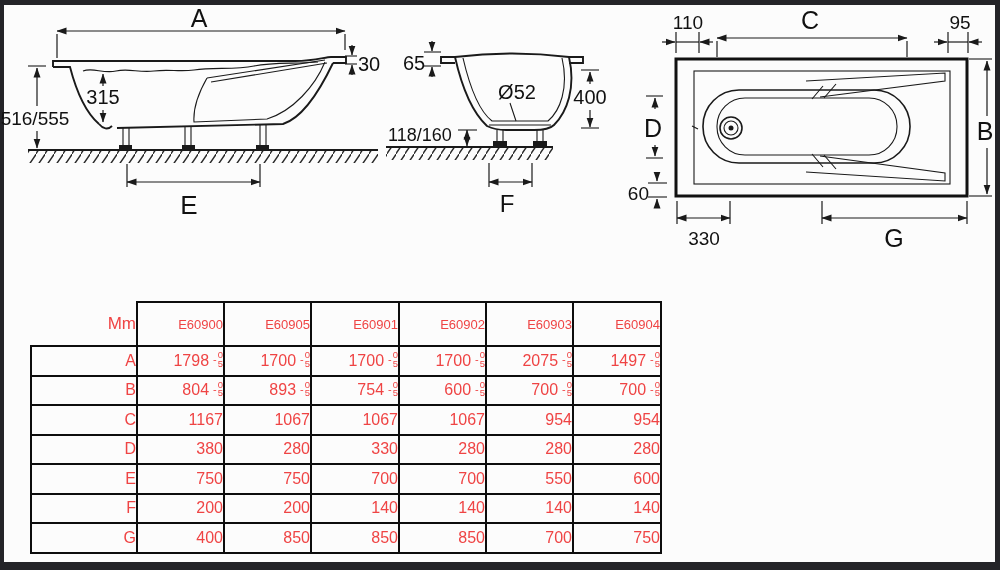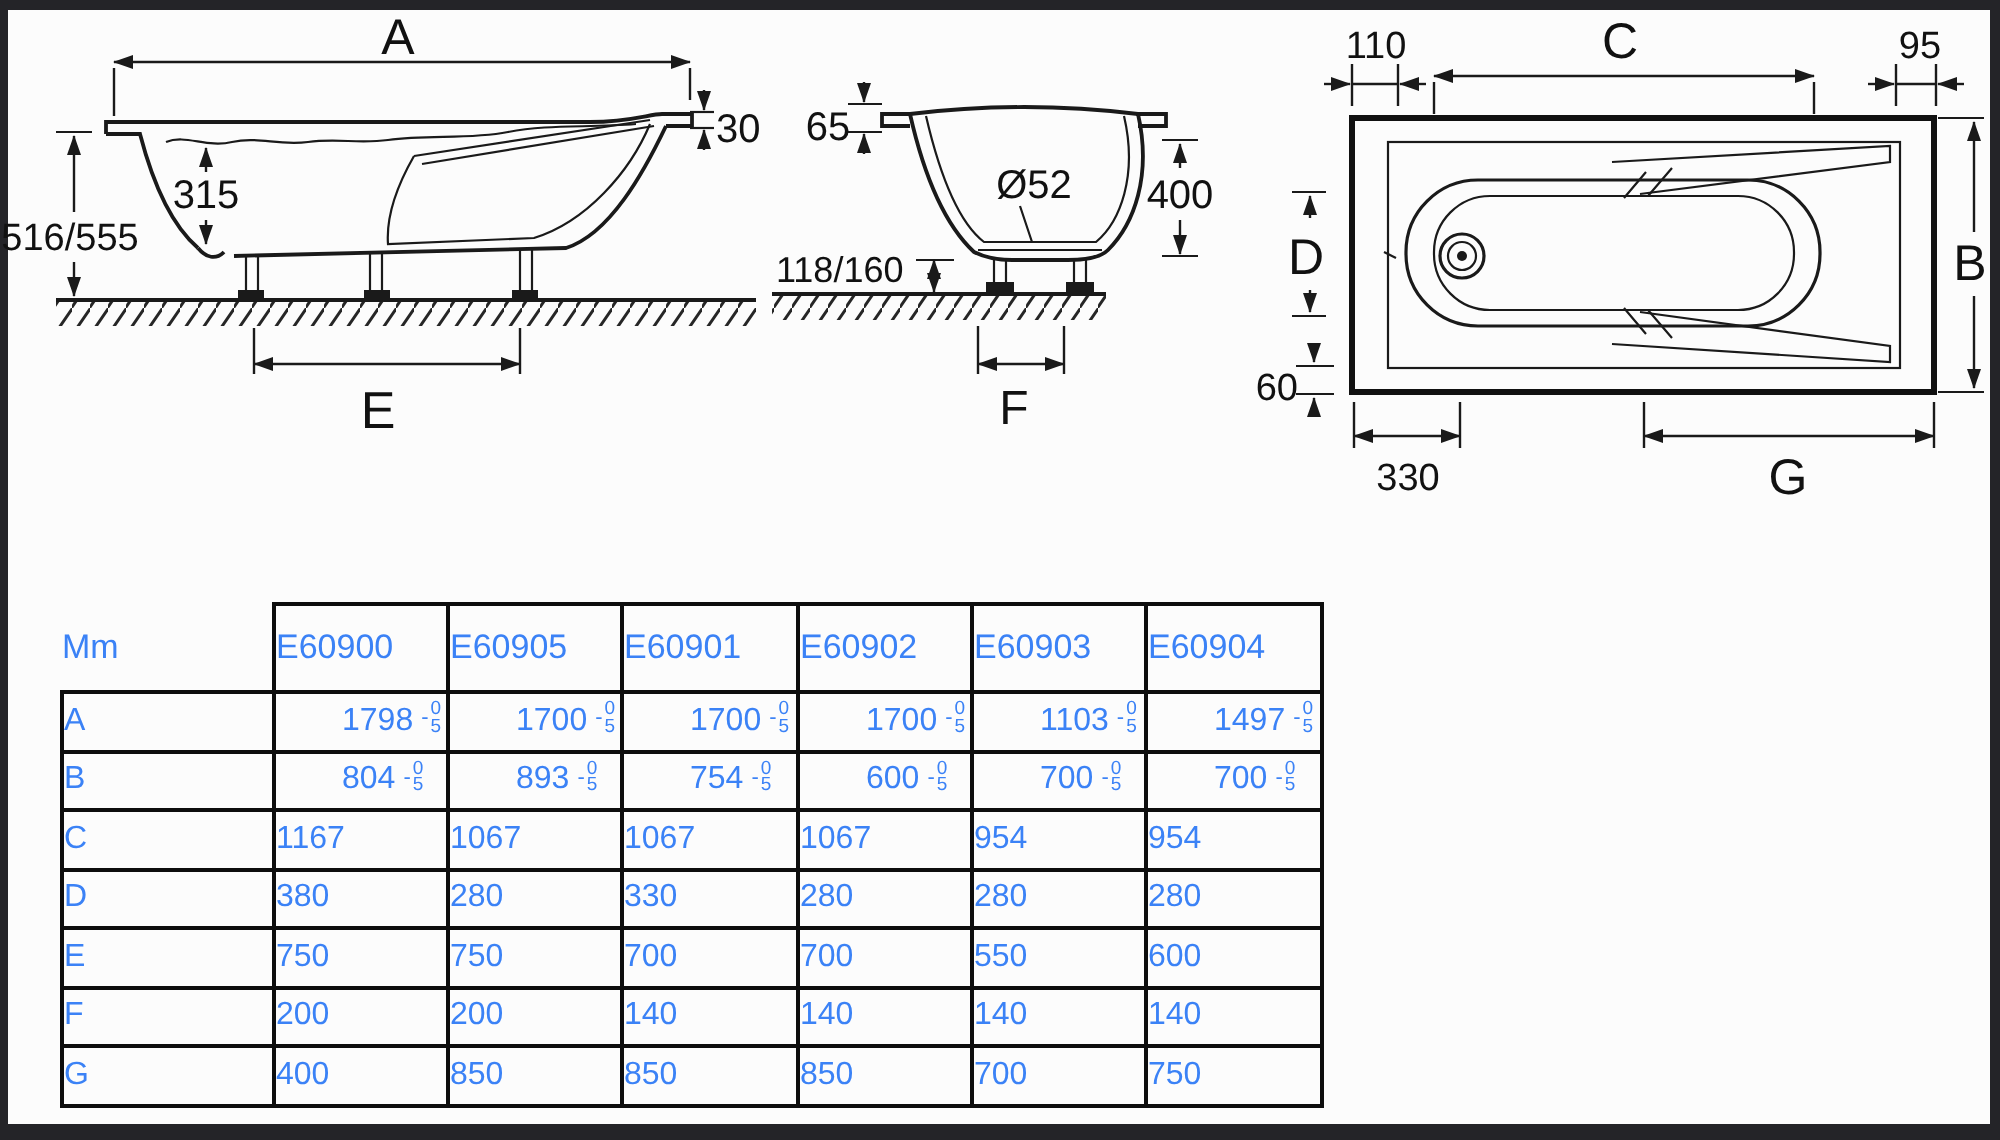--- a/index.html
+++ b/index.html
@@ -9,22 +9,22 @@
   svg.drawing{position:absolute;left:0;top:0;}
   svg .dim{stroke:#1a1a1a;stroke-width:1.2;fill:none;}
   svg .thin{stroke:#1a1a1a;stroke-width:1.1;fill:none;}
   svg .m2{stroke:#1a1a1a;stroke-width:1.6;fill:none;}
   svg .o2{stroke:#1a1a1a;stroke-width:1.9;fill:none;}
   svg .o3{stroke:#111;stroke-width:3;fill:none;}
   svg text{fill:#111;font-family:"Liberation Sans",sans-serif;}
   .f18{font-size:18px;} .f19{font-size:19px;} .f20{font-size:20px;}
   .f24{font-size:24px;} .f25{font-size:25px;} .f26{font-size:26px;}
   table.spec{position:absolute;left:30px;top:301px;width:630px;border-collapse:collapse;table-layout:fixed;background:transparent;}
-  table.spec th,table.spec td{border:2px solid #0d0d0d;text-align:left;vertical-align:middle;font-weight:400;color:#3b82f6;background:#fcfcfc;padding:0;}
-  table.spec th{height:42px;font-size:17px;}
+  table.spec th,table.spec td{border:2px solid #0d0d0d;text-align:right;vertical-align:middle;font-weight:400;color:#ef4444;background:#fcfcfc;padding:0;}
+  table.spec th{height:42px;font-size:13px;}
   table.spec td{height:27.5px;font-size:16px;}
   table.spec td.rowlabel{font-size:16px;}
   table.spec th.corner{border:none;background:transparent;font-size:17px;}
   .cellwrap{display:inline-flex;align-items:center;justify-content:center;gap:4px;margin-left:33px;}
   .tol{display:inline-flex;align-items:center;transform:translateY(-1px);}
   .tol .tm{font-size:11px;line-height:1;margin-right:1px;}
   .tol .ts{display:inline-flex;flex-direction:column;font-size:9.5px;line-height:8.5px;}
 </style>
 </head>
 <body>
@@ -288,21 +288,21 @@
               <span>1700</span>
               <span class="tol">
                 <span class="tm">-</span>
                 <span class="ts">
                   <span>0</span>
                   <span>5</span>
                 </span>
               </span>
             </span></td>
         <td><span class="cellwrap">
-              <span>1103</span>
+              <span>2075</span>
               <span class="tol">
                 <span class="tm">-</span>
                 <span class="ts">
                   <span>0</span>
                   <span>5</span>
                 </span>
               </span>
             </span></td>
         <td><span class="cellwrap">
               <span>1497</span>

